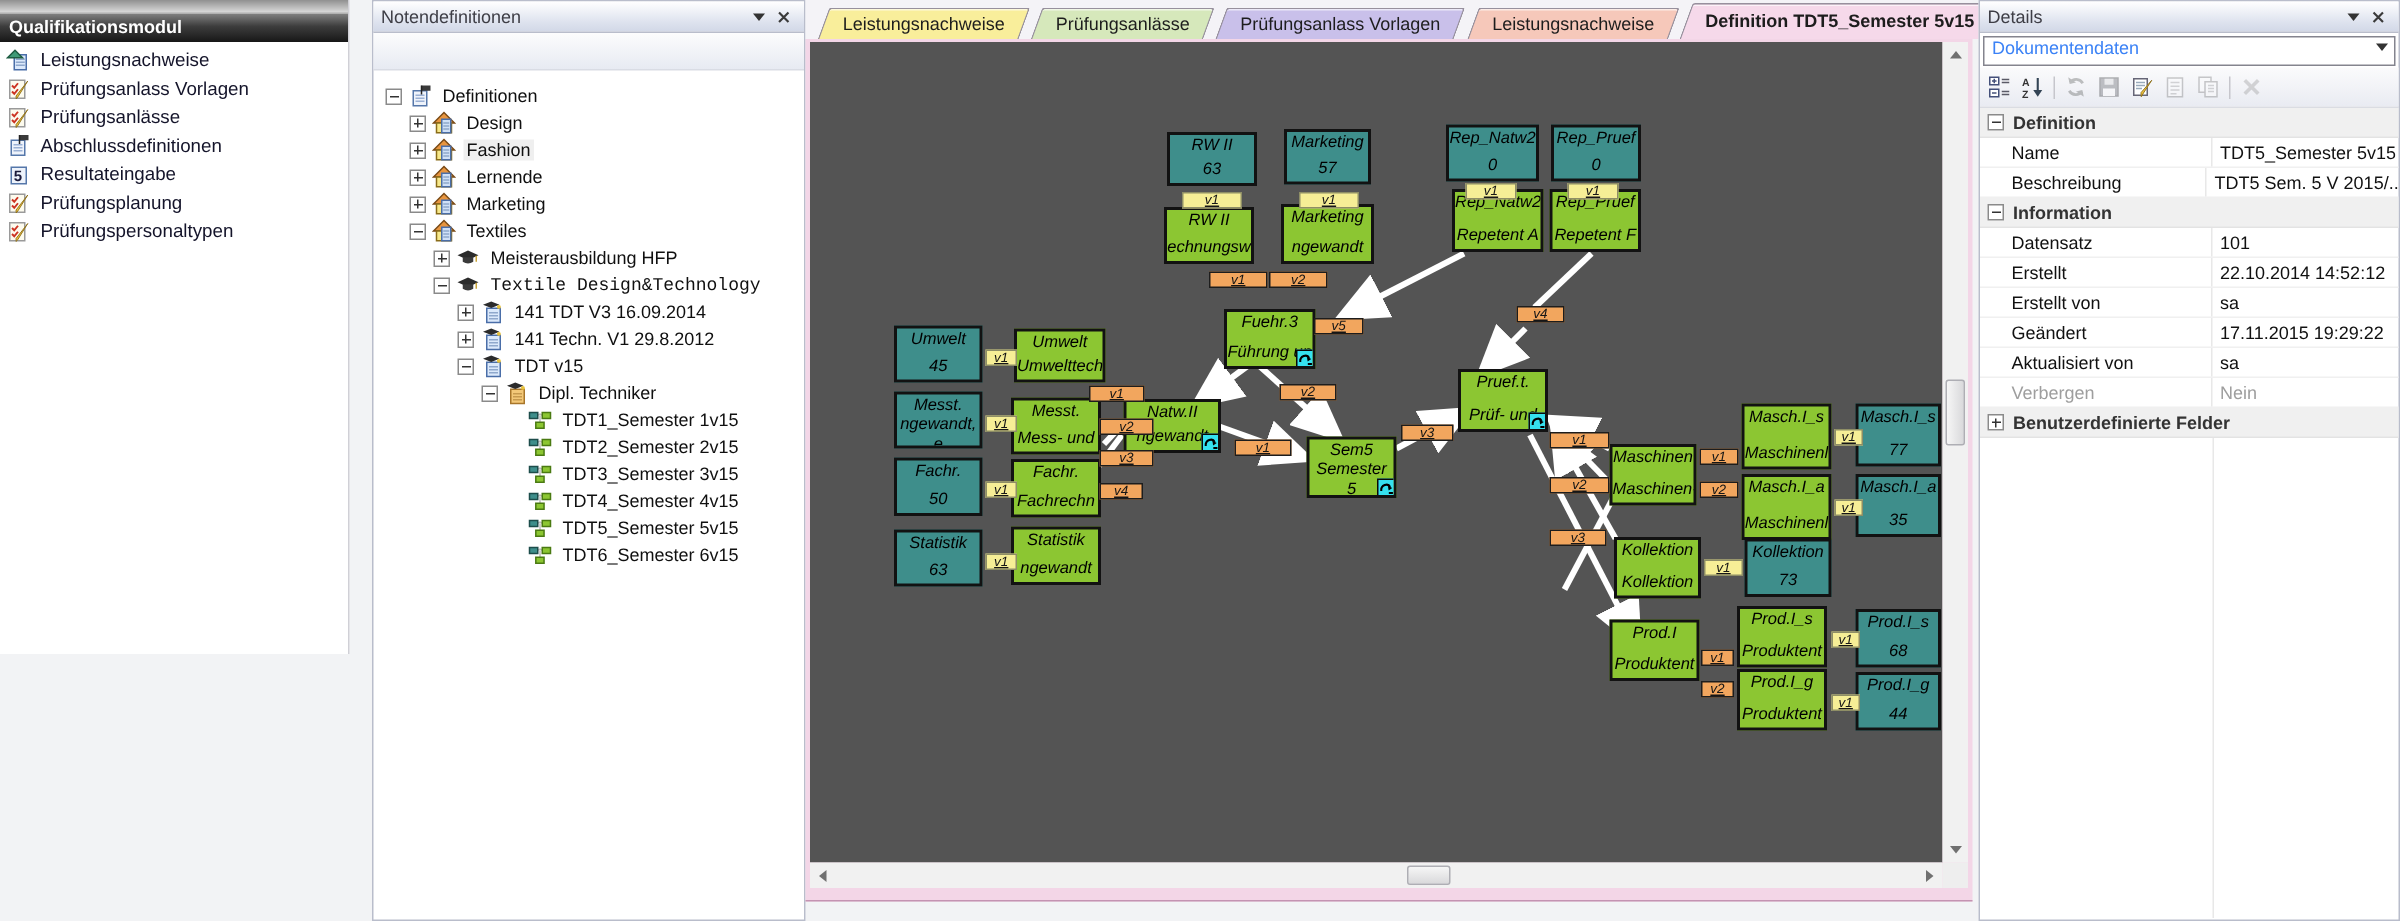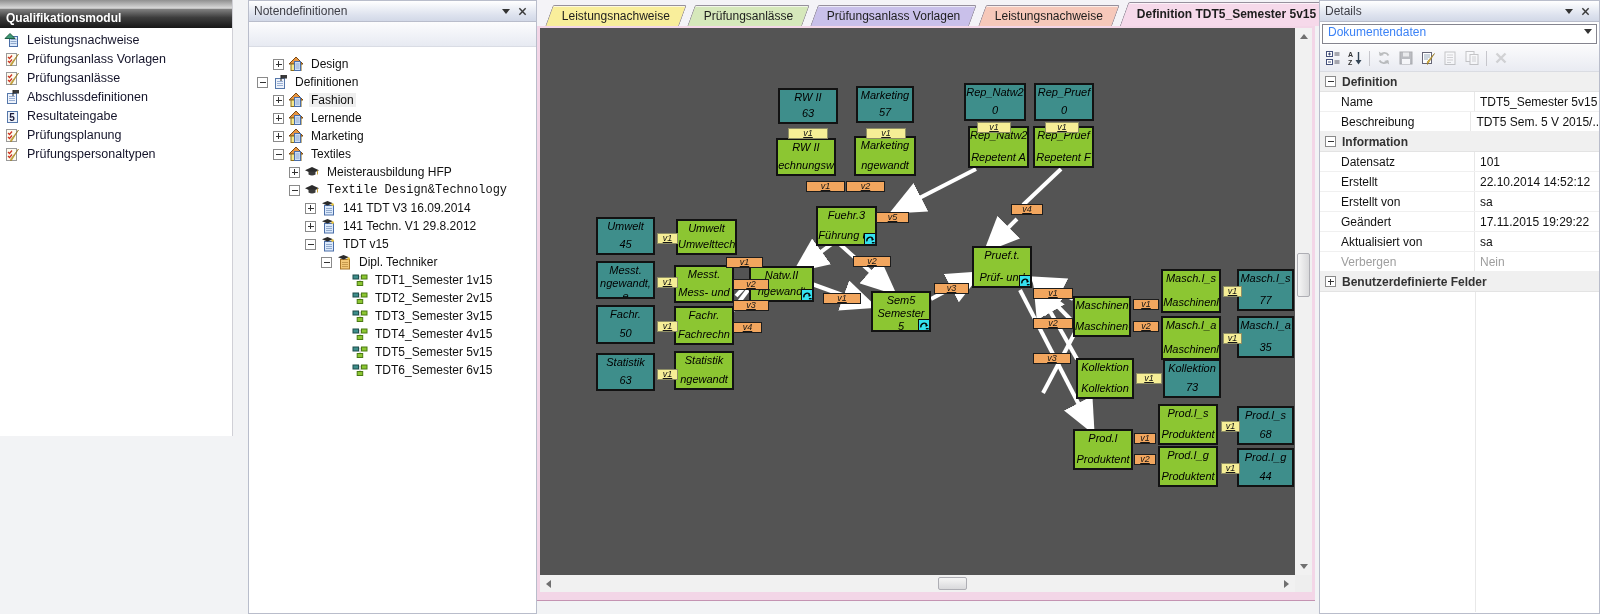--- a/index.html
+++ b/index.html
@@ -184,43 +184,43 @@
     <span class="hbtn">
         <span id="tree-close-ic">
           <svg viewBox="0 0 10 10" width="9" height="9">
             <path d="M1.5 1.5 L8.5 8.5 M8.5 1.5 L1.5 8.5" stroke="#3a3a3a" stroke-width="1.6"></path>
           </svg>
         </span>
       </span>
   </div>
   <div class="tree-toolbar"></div>
   <div class="tree-body">
+      <div class="trow" style="padding-left: 8px;">
+        <span class="texp minus"></span>
+        <span class="ticon">
+          <svg viewBox="0 0 16 16">
+            <rect x="3.5" y="4.5" width="9" height="10" fill="#eef3fb" stroke="#5577aa"></rect>
+            <path d="M5 7.5h6M5 9.5h6M5 11.5h6" stroke="#9ab0d4" fill="none"></path>
+            <rect x="9" y="1" width="6" height="3.5" fill="#3a3a3a"></rect>
+            <path d="M9 1v6" stroke="#222"></path>
+          </svg>
+        </span>
+        <span class="tlabel">Definitionen</span>
+      </div>
       <div class="trow" style="padding-left: 24px;">
         <span class="texp plus"></span>
         <span class="ticon">
           <svg viewBox="0 0 16 16">
             <path d="M1 8 L8 1 L15 8 Z" fill="#e8953f" stroke="#7a4a16"></path>
             <rect x="3" y="8" width="10" height="6.5" fill="#f7e88a" stroke="#8a6d1a"></rect>
             <rect x="6.5" y="5.5" width="6" height="9" fill="#cfe0f7" stroke="#4a6ea8"></rect>
             <path d="M7.5 8h4M7.5 10h4M7.5 12h4" stroke="#8fa8cc" fill="none"></path>
           </svg>
         </span>
         <span class="tlabel">Design</span>
-      </div>
-      <div class="trow" style="padding-left: 8px;">
-        <span class="texp minus"></span>
-        <span class="ticon">
-          <svg viewBox="0 0 16 16">
-            <rect x="3.5" y="4.5" width="9" height="10" fill="#eef3fb" stroke="#5577aa"></rect>
-            <path d="M5 7.5h6M5 9.5h6M5 11.5h6" stroke="#9ab0d4" fill="none"></path>
-            <rect x="9" y="1" width="6" height="3.5" fill="#3a3a3a"></rect>
-            <path d="M9 1v6" stroke="#222"></path>
-          </svg>
-        </span>
-        <span class="tlabel">Definitionen</span>
       </div>
       <div class="trow" style="padding-left: 24px;">
         <span class="texp plus"></span>
         <span class="ticon">
           <svg viewBox="0 0 16 16">
             <path d="M1 8 L8 1 L15 8 Z" fill="#e8953f" stroke="#7a4a16"></path>
             <rect x="3" y="8" width="10" height="6.5" fill="#f7e88a" stroke="#8a6d1a"></rect>
             <rect x="6.5" y="5.5" width="6" height="9" fill="#cfe0f7" stroke="#4a6ea8"></rect>
             <path d="M7.5 8h4M7.5 10h4M7.5 12h4" stroke="#8fa8cc" fill="none"></path>
           </svg>
@@ -596,21 +596,21 @@
             </span>
           </div>
           <div class="node course" style="left: 533px; top: 268px; width: 58px; height: 41px; background: rgb(140, 198, 50);">
             <span class="l1">Maschinen</span>
             <span class="l2">Maschinen-</span>
           </div>
           <div class="node course" style="left: 536px; top: 330px; width: 58px; height: 41px; background: rgb(140, 198, 50);">
             <span class="l1">Kollektion</span>
             <span class="l2">Kollektion</span>
           </div>
-          <div class="node course" style="left: 533px; top: 401px; width: 60px; height: 41px; background: rgb(140, 198, 50);">
+          <div class="node course" style="left: 533px; top: 385px; width: 60px; height: 41px; background: rgb(140, 198, 50);">
             <span class="l1">Prod.I</span>
             <span class="l2">Produktent</span>
           </div>
           <div class="node course" style="left: 621px; top: 241px; width: 60px; height: 44px; background: rgb(140, 198, 50);">
             <span class="l1">Masch.I_s</span>
             <span class="l2">Maschinenl</span>
           </div>
           <div class="node course" style="left: 621px; top: 288px; width: 60px; height: 44px; background: rgb(140, 198, 50);">
             <span class="l1">Masch.I_a</span>
             <span class="l2">Maschinenl</span>

